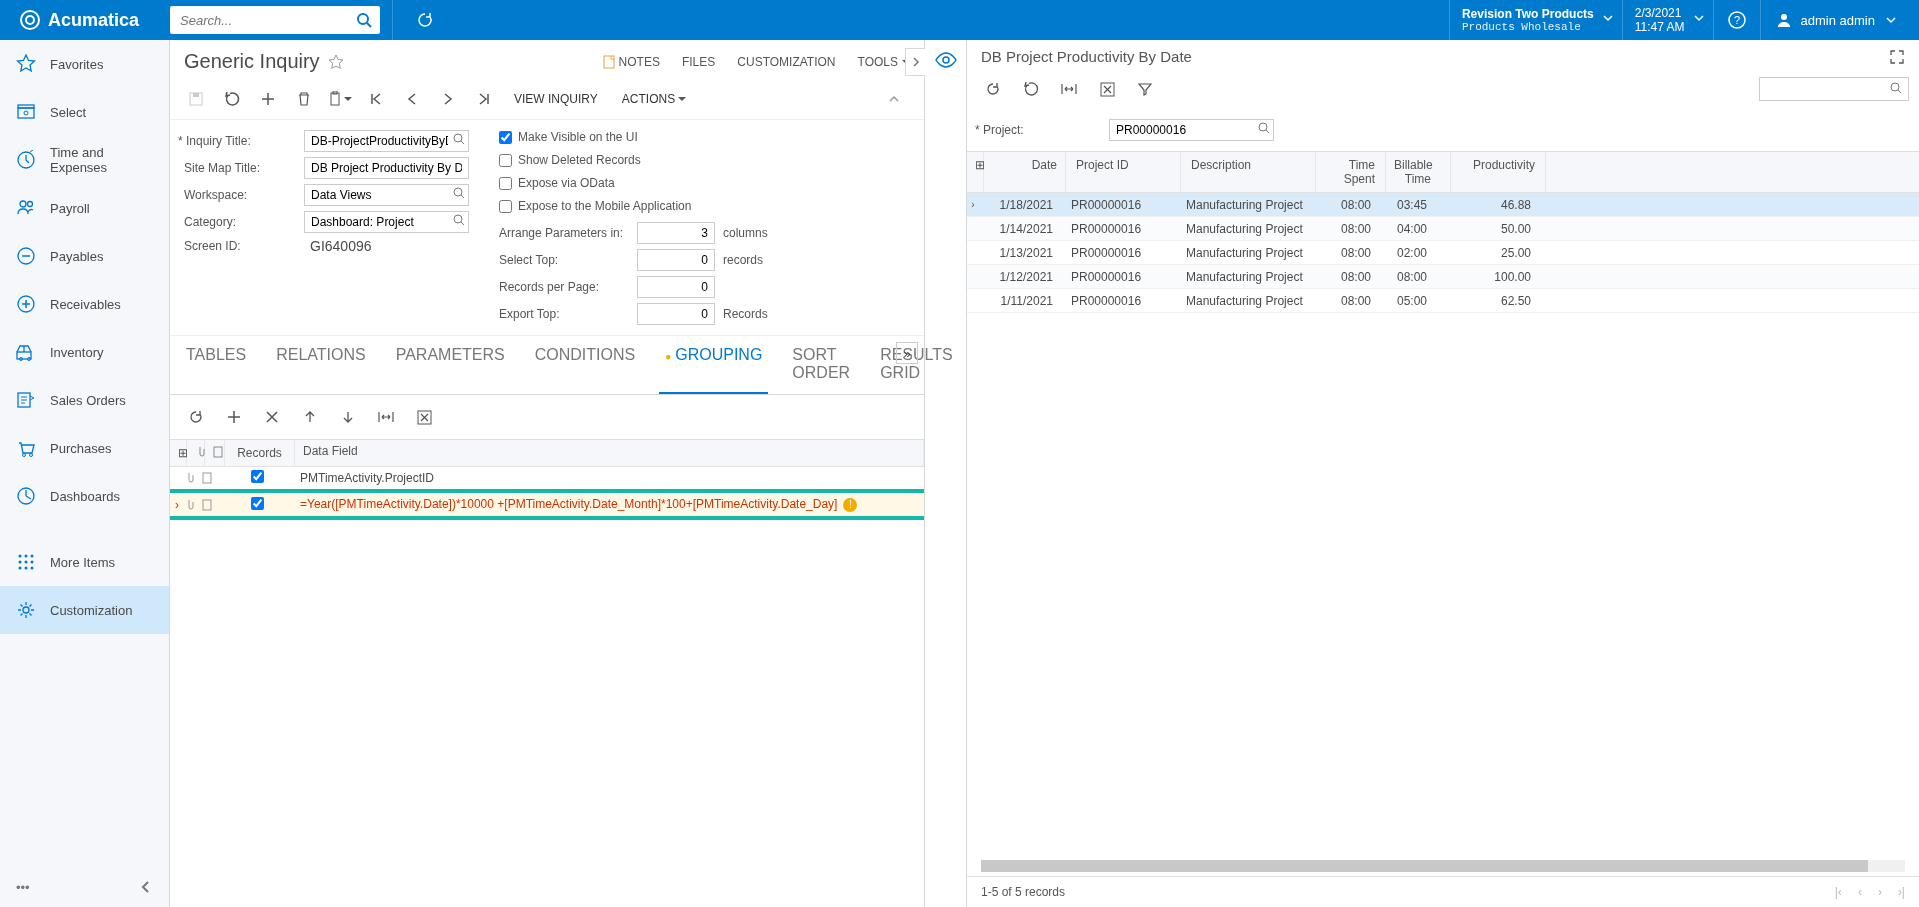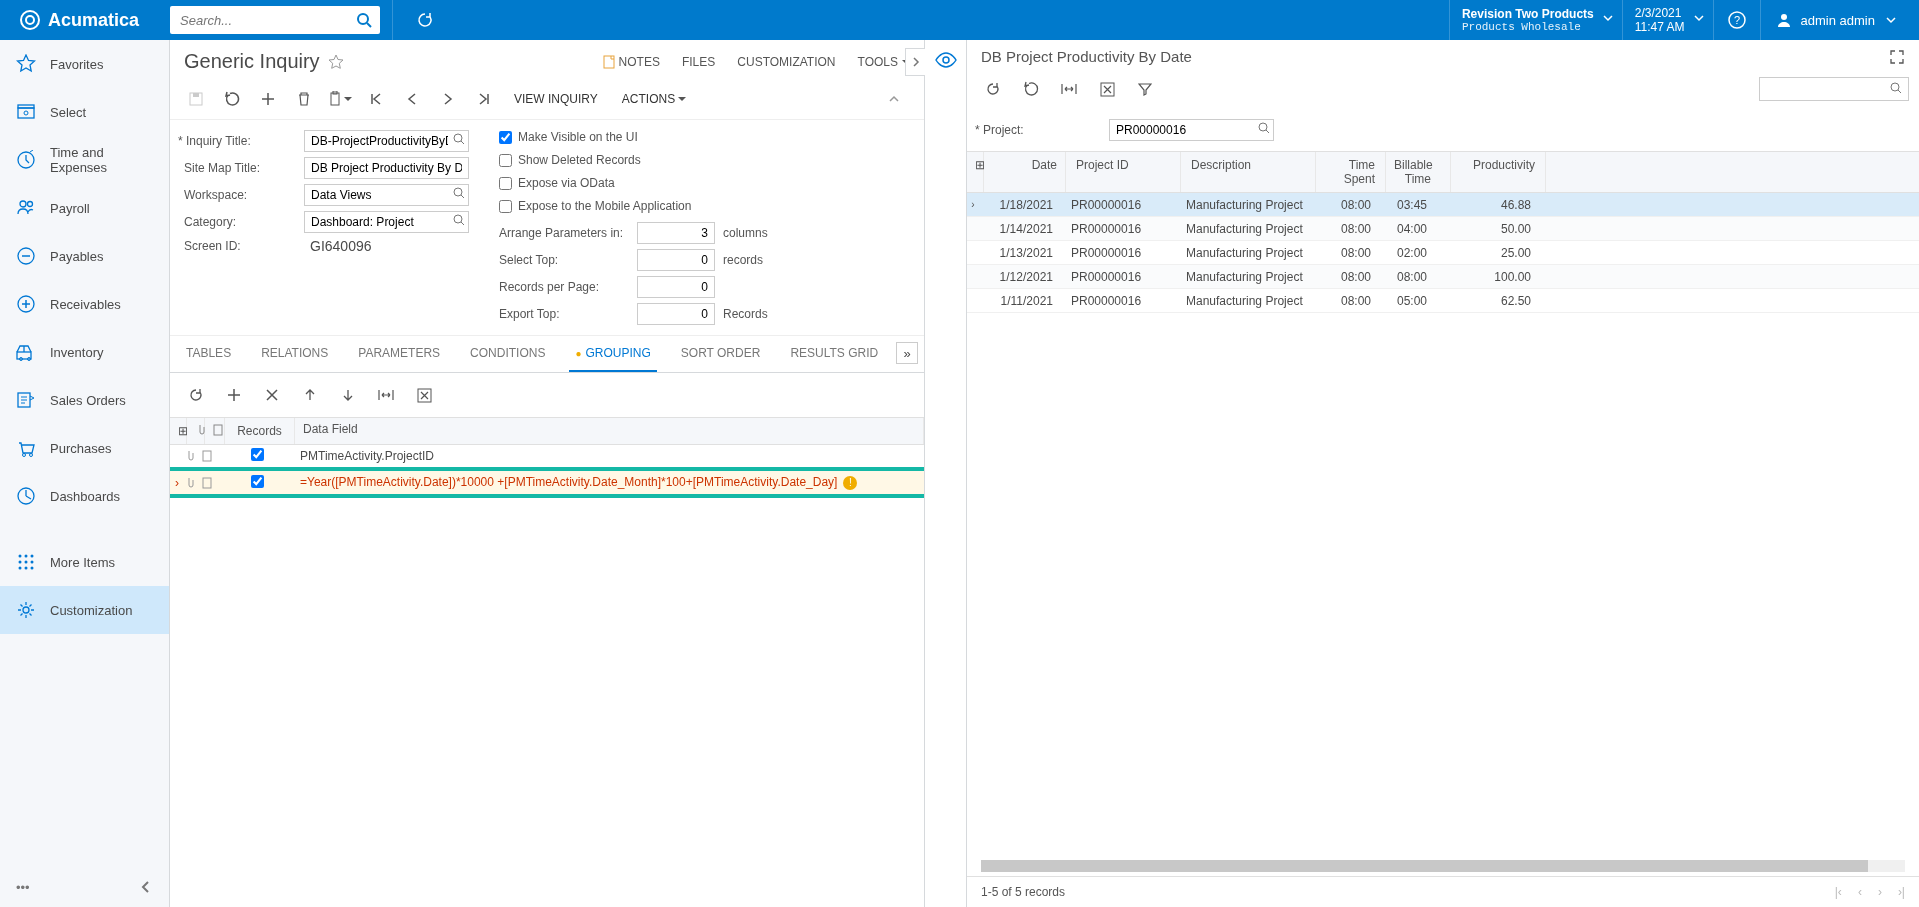--- a/index.html
+++ b/index.html
@@ -45,21 +45,21 @@
 .req::before { content: '* '; position: relative; left: -6px; margin-right: -6px; }
 .form-input { width: 165px; height: 22px; border: 1px solid #ccc; padding: 0 20px 0 6px; font-size: 12px; position: relative; }
 .input-wrap { position: relative; }
 .input-mag { position: absolute; right: 4px; top: 3px; color: #777; font-size: 12px; }
 .form-static { font-size: 14px; padding-left: 6px; }
 .chk-row { display: flex; align-items: center; gap: 6px; font-size: 12px; color: #555; margin-bottom: 4px; }
 .num-input { width: 78px; height: 22px; border: 1px solid #ccc; text-align: right; padding-right: 6px; font-size: 12px; }
 .param-row { display: flex; align-items: center; gap: 8px; font-size: 12px; color: #555; }
 .param-row .plabel { width: 130px; }
 .tabs { display: flex; border-bottom: 1px solid #d6d9dc; padding: 0 10px; gap: 18px; position: relative; }
-.tab { padding: 10px 6px; font-size: 12px; color: #777; cursor: pointer; border-bottom: 2px solid transparent; }
+.tab { padding: 10px 6px; font-size: 16px; color: #777; cursor: pointer; border-bottom: 2px solid transparent; }
 .tab.active { color: #0078d4; border-bottom-color: #0078d4; }
 .tab-warn::before { content: '●'; color: #f0ad00; margin-right: 4px; font-size: 10px; }
 .tab-more { position: absolute; right: 6px; top: 6px; width: 22px; height: 22px; border: 1px solid #ccc; display: flex; align-items: center; justify-content: center; cursor: pointer; }
 .grid-toolbar { display: flex; padding: 6px 10px; gap: 6px; }
 .grid-head { display: flex; background: #f5f7fa; border-top: 1px solid #e0e0e0; border-bottom: 1px solid #e0e0e0; font-size: 12px; color: #555; }
 .gcol { padding: 6px 8px; border-right: 1px solid #e8e8e8; }
 .grid-row { display: flex; font-size: 12px; border-bottom: 4px solid #14b8a6; align-items: center; min-height: 24px; }
 .grid-row.sel { background: #fff8e6; }
 .grid-row.err { color: #cc3300; }
 .gc-notes { width: 14px; text-align: center; }

